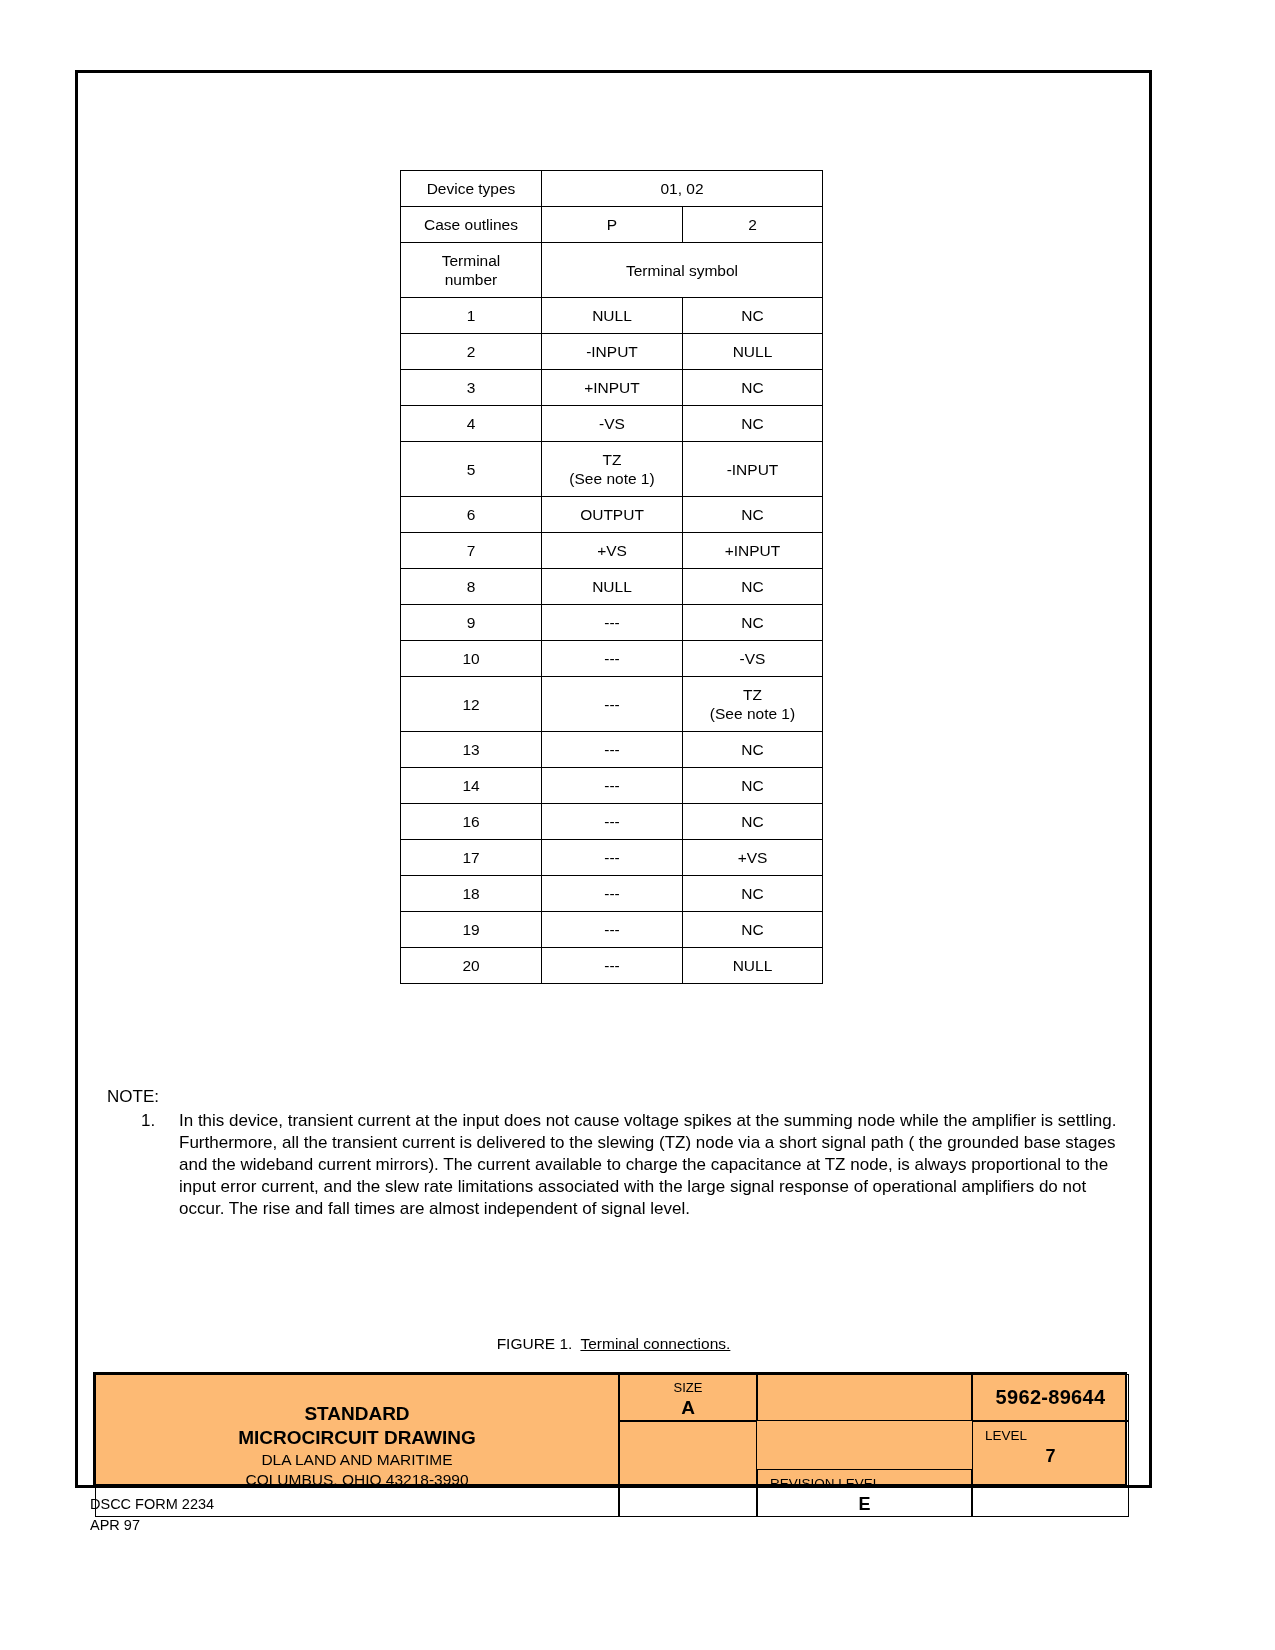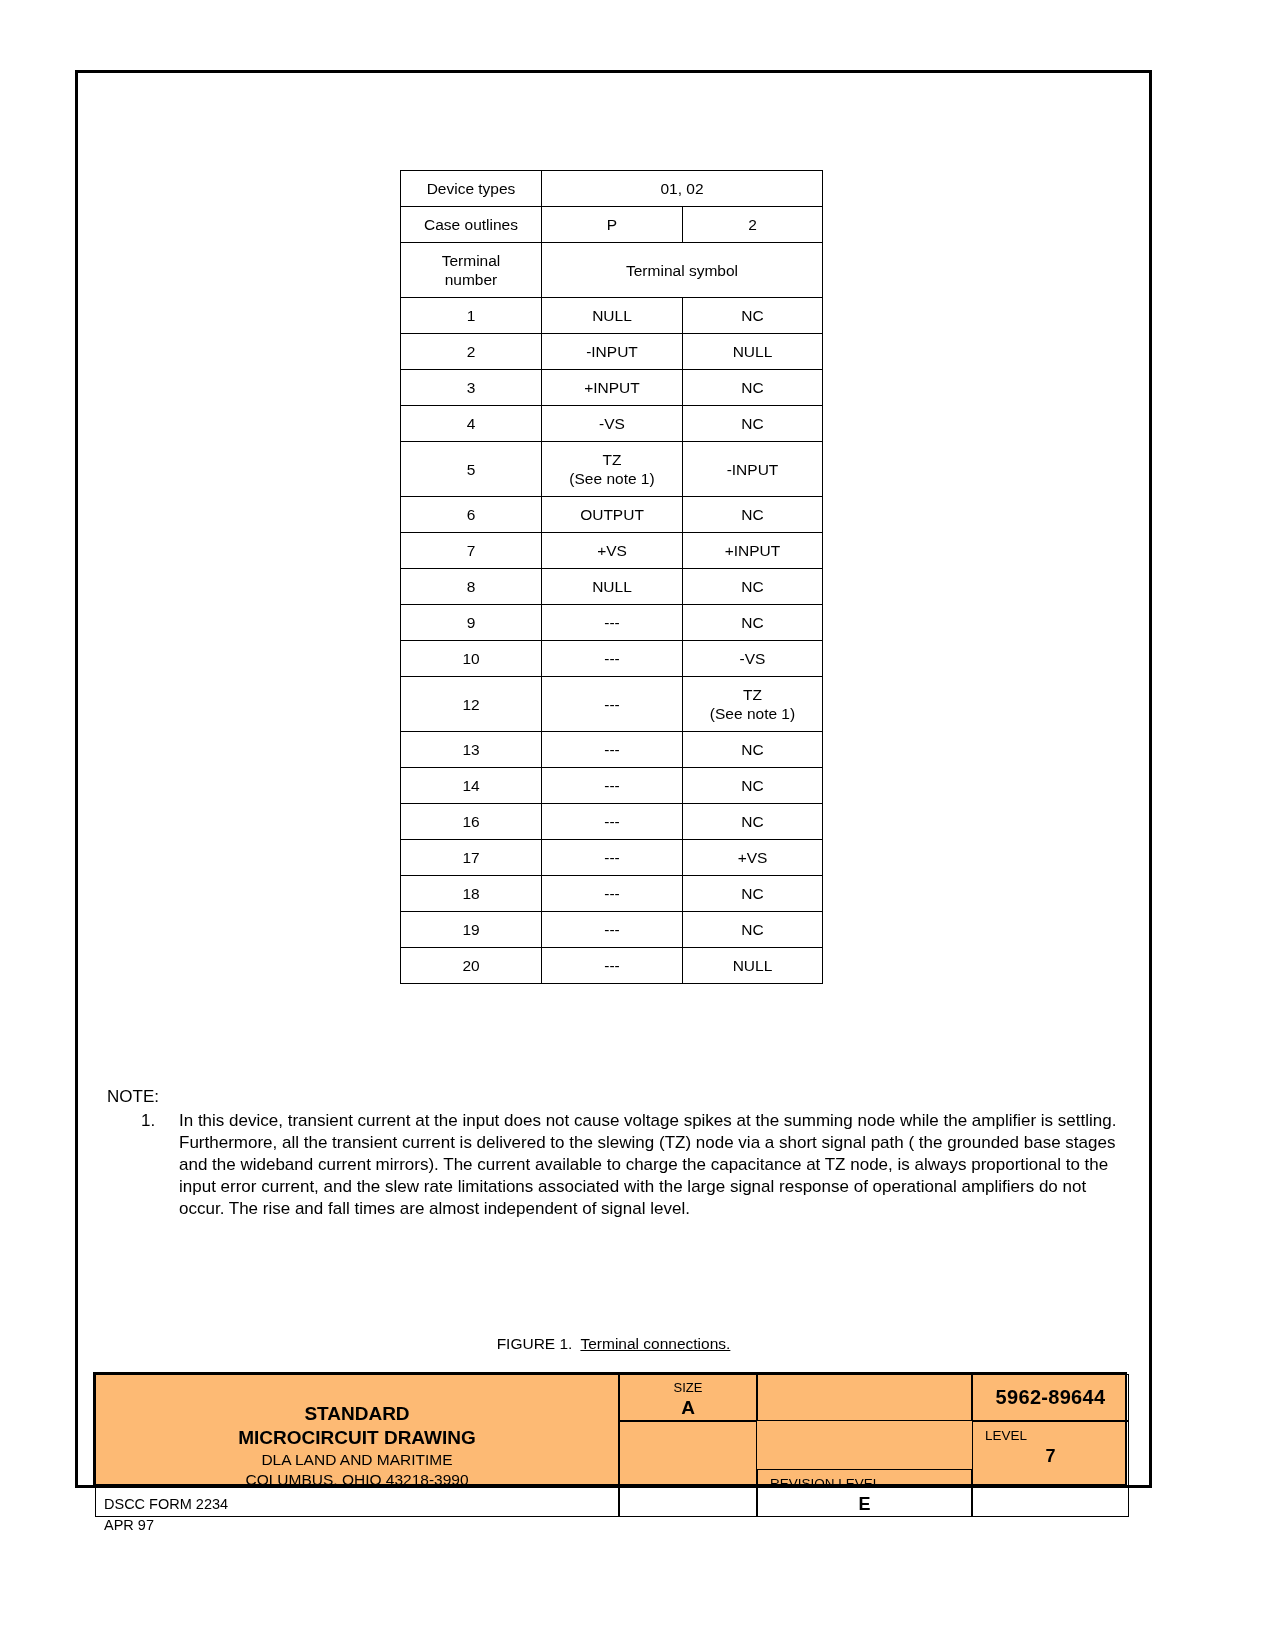--- a/index.html
+++ b/index.html
@@ -85,21 +85,21 @@
   .tb-number { grid-row: 1; grid-column: 4; font-size: 20px; font-weight: bold; letter-spacing: 0.3px; }
   .tb-empty-bottom { grid-row: 2; grid-column: 2; }
   .tb-revision { grid-row: 2; grid-column: 3; margin-top: 48px; }
   .tb-sheet { grid-row: 2; grid-column: 4; }
   .tb-labelled { align-items: stretch; justify-content: flex-start; }
   .tb-small-label { font-size: 13.5px; line-height: 16px; padding: 6px 0 0 12px; text-align: left; }
   .tb-value { font-size: 18px; font-weight: bold; text-align: center; line-height: 24px; }
   
   .form-id {
     position: absolute;
-    left: 104px; top: 1494px;
+    left: 90px; top: 1494px;
     font-size: 14.5px;
     line-height: 21px;
   }
 </style>
 </head>
 <body>
 
 <div class="frame"></div>
 
 <table class="terminal">

